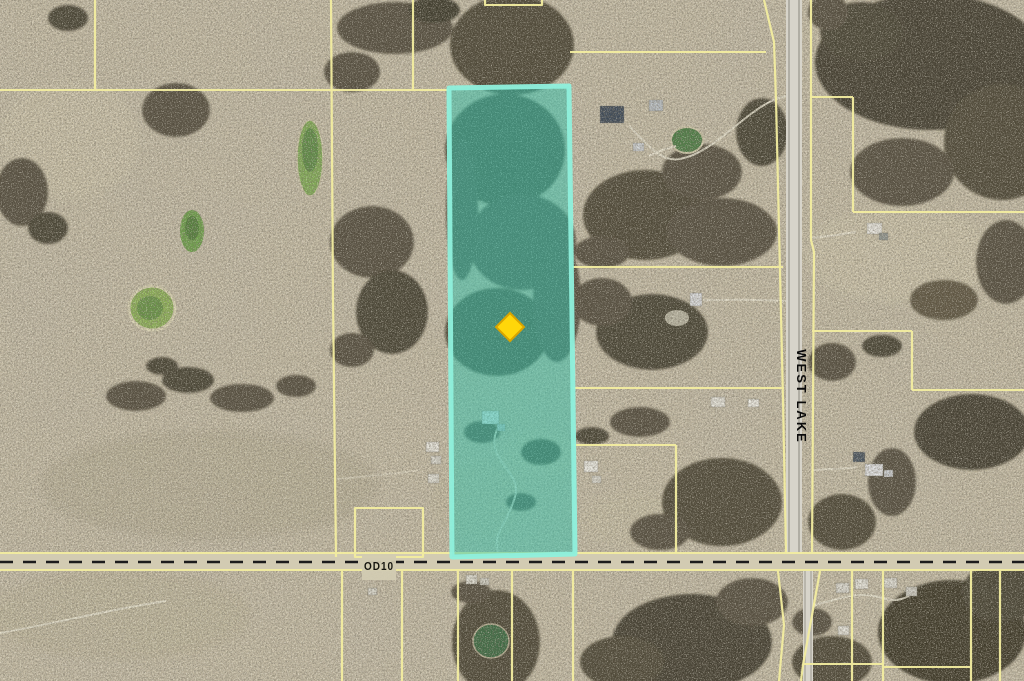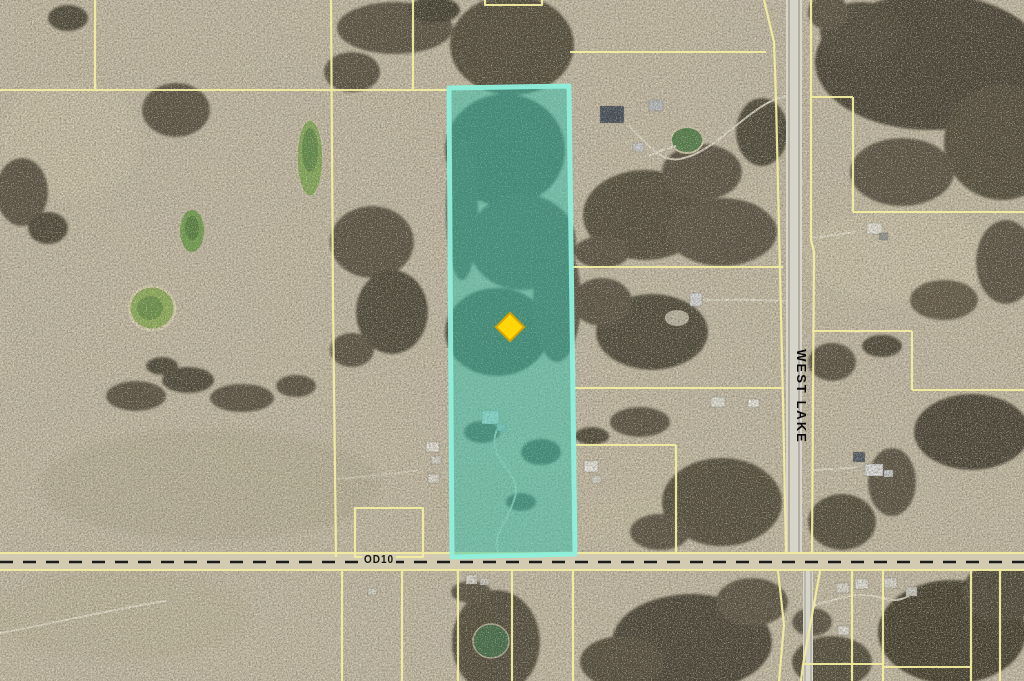--- a/index.html
+++ b/index.html
@@ -11,21 +11,21 @@
   .road-label{
     position:absolute;color:#0b0b0b;font-weight:bold;white-space:nowrap;
     -webkit-user-select:none;user-select:none;
   }
   .road-label.vertical{
     left:744px;top:389px;width:114px;text-align:center;
     font-size:13px;letter-spacing:2px;transform:rotate(90deg);
   }
   .road-label.horizontal{
     left:362px;top:554px;font-size:10px;letter-spacing:1px;line-height:12px;
-    color:#15150f;background:rgba(210,203,178,.95);padding:0 2px;
+    color:#15150f;background:rgba(210,203,178,.95);padding:7px 2px;
   }
 </style>
 </head>
 <body>
 
 <div class="stage">
 <svg width="1024" height="681" viewBox="0 0 1024 681">
   <defs>
     <filter id="blur3">
           <feGaussianBlur stdDeviation="3"></feGaussianBlur>

